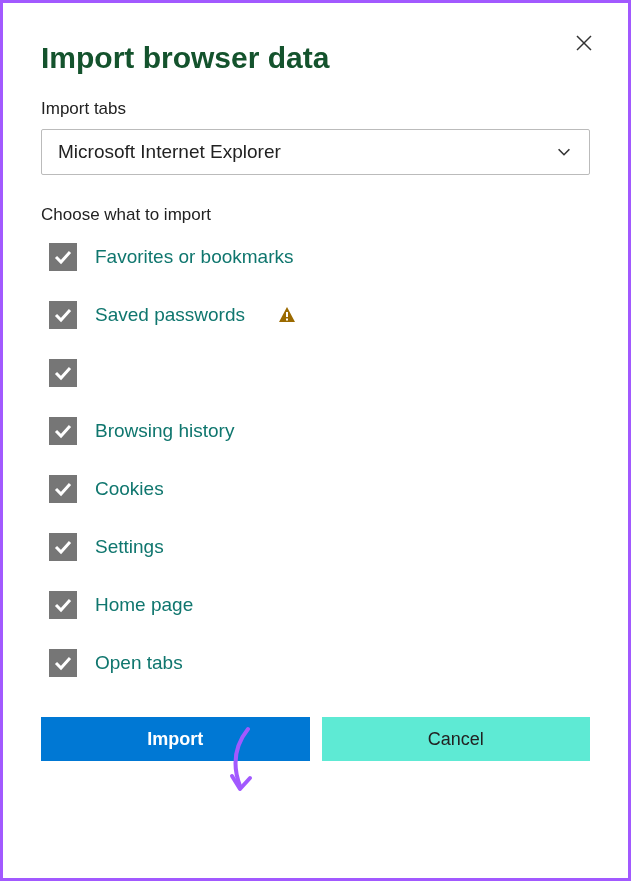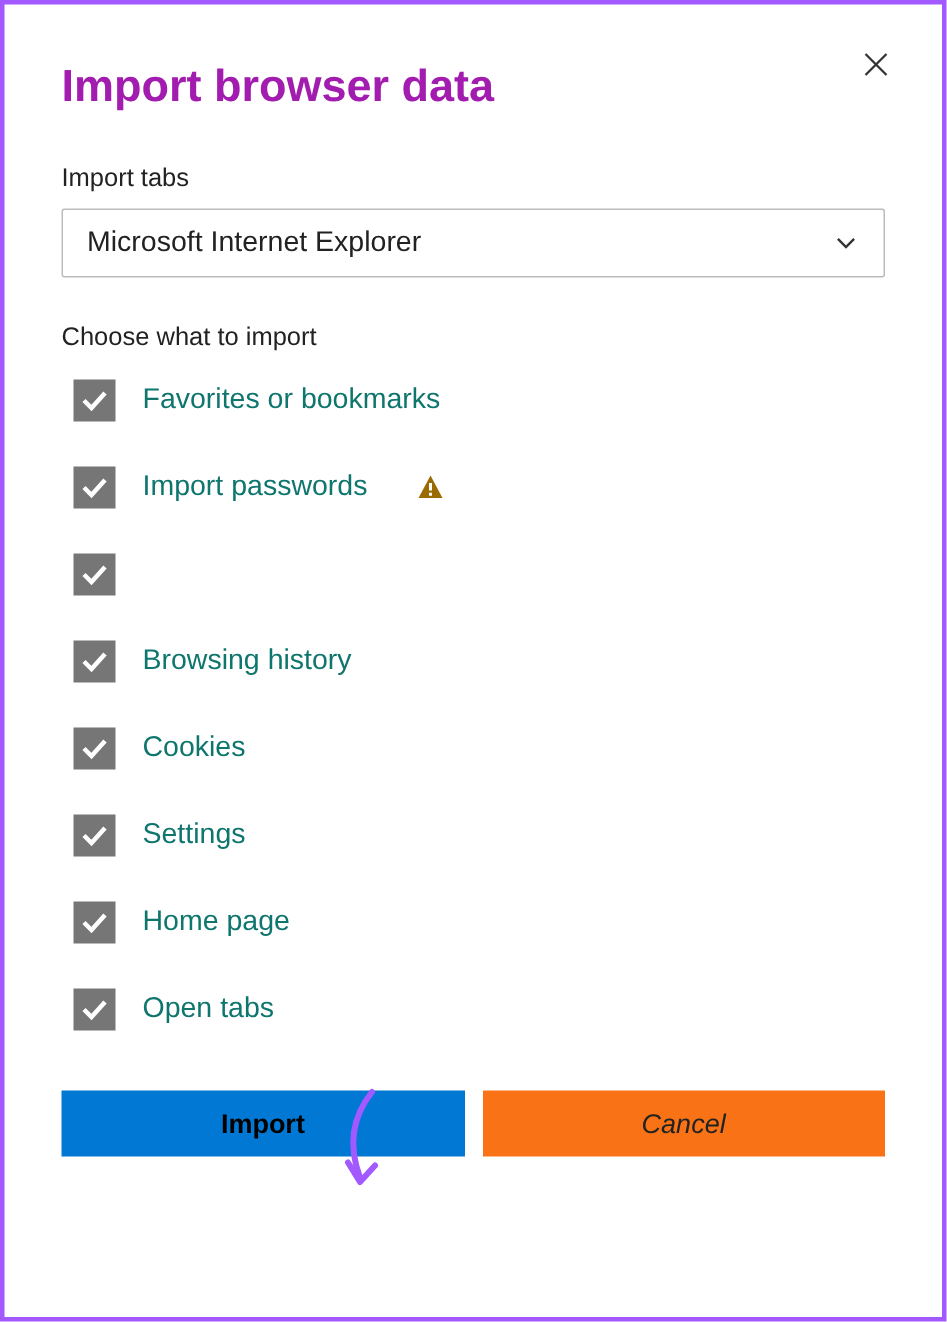--- a/index.html
+++ b/index.html
@@ -43,22 +43,22 @@
     }
     .close-btn svg {
       width: 20px;
       height: 20px;
       stroke: #333;
       stroke-width: 1.5;
     }
     .title {
       font-size: 30px;
       font-weight: 600;
-      color: #a21caf;
-      margin-bottom: 34px;
+      color: #14532d;
+      margin-bottom: 24px;
     }
     .label {
       font-size: 17px;
       color: #222;
       margin-bottom: 10px;
     }
     .dropdown {
       width: 100%;
       border: 1px solid #bbb;
       border-radius: 2px;
@@ -130,27 +130,26 @@
       height: 44px;
       display: flex;
       align-items: center;
       justify-content: center;
       font-size: 18px;
       cursor: pointer;
       border: none;
     }
     .btn-primary {
       background: #0078d4;
-      color: #000000;
+      color: #ffffff;
       font-weight: 600;
     }
     .btn-secondary {
-      background: #f97316;
+      background: #5eead4;
       color: #222;
-      font-style: italic;
     }
     .annotation-arrow {
       position: absolute;
       bottom: 60px;
       left: 205px;
       pointer-events: none;
     }
     .annotation-arrow svg {
       width: 50px;
       height: 80px;
@@ -191,21 +190,21 @@
         </div>
         <span class="checkbox-label">Favorites or bookmarks</span>
       </div>
 
       <div class="checkbox-item">
         <div class="checkbox">
           <svg viewBox="0 0 20 20">
               <polyline points="3 10 8 15 17 5"></polyline>
             </svg>
         </div>
-        <span class="checkbox-label">Import passwords</span>
+        <span class="checkbox-label">Saved passwords</span>
         <span class="warning-icon">
           <svg viewBox="0 0 20 20">
               <path d="M10 2 L18 17 L2 17 Z" fill="#9b6a00"></path>
               <rect x="9" y="7" width="2" height="5" fill="#fff"></rect>
               <rect x="9" y="13.5" width="2" height="2" fill="#fff"></rect>
             </svg>
         </span>
       </div>
 
       <div class="checkbox-item">

